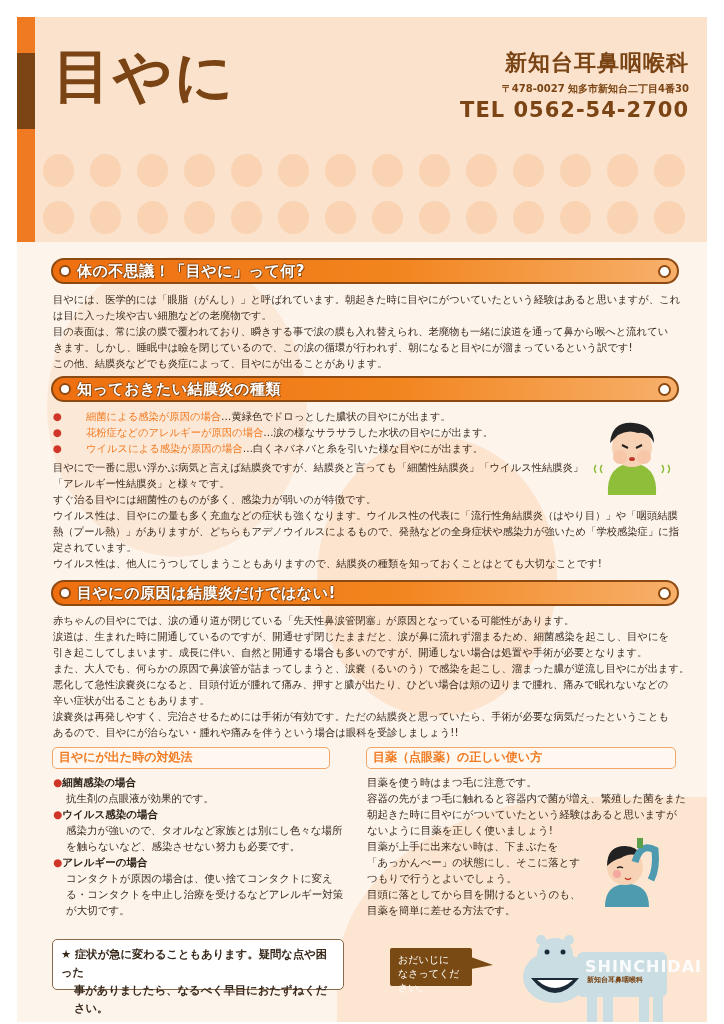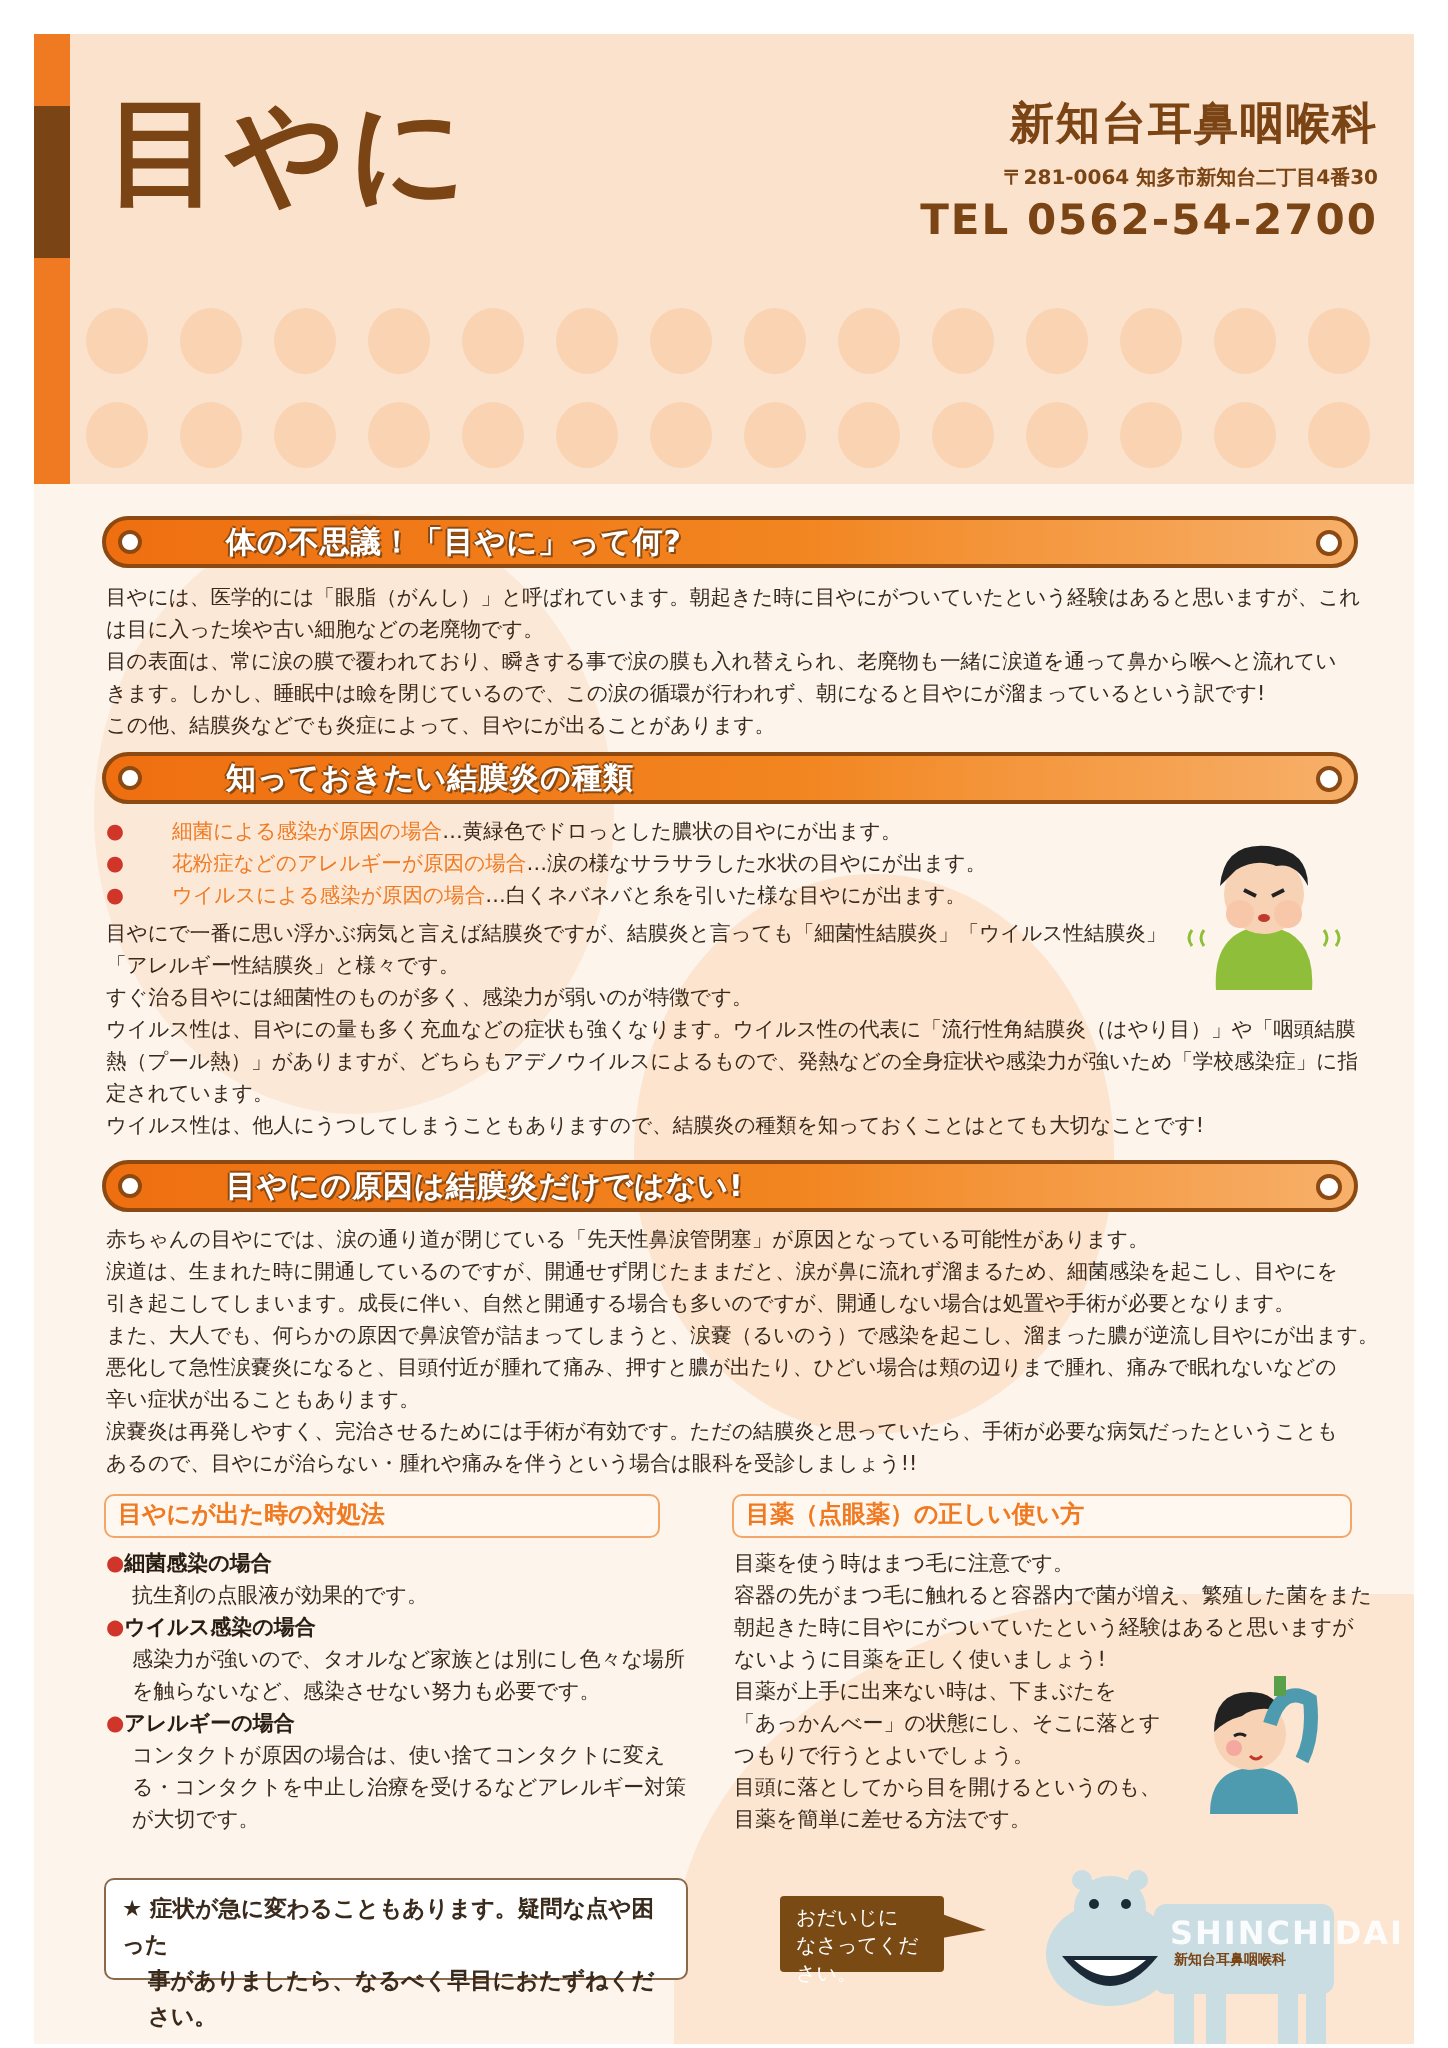--- a/index.html
+++ b/index.html
@@ -21,21 +21,21 @@
   .dots { position: absolute; left: 26px; top: 137px; width: 660px; }
   .dot-row { display: flex; gap: 16px; margin-bottom: 14px; }
   .dot { width: 31px; height: 33px; border-radius: 50%; background: #f9d3b2; }
 
   
   .blob { position: absolute; border-radius: 50%; background: #fbe5d2; opacity: 0.8; }
 
   
   .sec-head { position: absolute; left: 34px; width: 628px; height: 26px; border-radius: 14px;
               background: linear-gradient(90deg, #ef6f10 0%, #f2851f 55%, #f7b06a 100%);
-              border: 2px solid #8c4a12; display: flex; align-items: center; gap: 36px; }
+              border: 2px solid #8c4a12; display: flex; align-items: center; }
   .sec-head .circ-l { width: 12px; height: 12px; border-radius: 50%; background: #fff; border: 2px solid #8c4a12; margin-left: 6px; flex: 0 0 auto; }
   .sec-head .circ-r { position: absolute; right: 6px; top: 5px; width: 13px; height: 13px; border-radius: 50%; background: #fff; border: 2px solid #8c4a12; }
   .sec-head .label { color: #fff; font-size: 15px; font-weight: bold; margin-left: 6px; text-shadow: 1px 1px 0 #8c4a12, -1px 0 0 #8c4a12, 0 -1px 0 #8c4a12; letter-spacing: 0.5px; }
 
   .para { position: absolute; left: 36px; font-size: 10.3px; line-height: 16px; color: #3a2a1c; }
   .para p { margin: 0; }
 
   .bullets { position: absolute; left: 36px; font-size: 10.3px; line-height: 16px; }
   .bullet-line .dotb { color: #d0352a; }
   .bullet-line .hl { color: #f07a22; margin-left: 24px; }
@@ -72,21 +72,21 @@
   <div class="blob" style="left:30px; top:240px; width:260px; height:300px;"></div>
   <div class="blob" style="left:300px; top:420px; width:240px; height:280px; background:#fbe0c8;"></div>
   <div class="blob" style="left:320px; top:780px; width:500px; height:360px; background:#fbe2cc; border-radius:50% 0 0 0;"></div>
 
   <div class="header">
     <div class="side-bar"></div>
     <div class="side-bar-dark"></div>
     <div class="title">目やに</div>
     <div class="clinic-block">
       <div class="clinic-name">新知台耳鼻咽喉科</div>
-      <div class="clinic-addr">〒281-0064  知多市新知台二丁目4番30</div>
+      <div class="clinic-addr">〒478-0027  知多市新知台二丁目4番30</div>
       <div class="clinic-tel">TEL 0562-54-2700</div>
     </div>
     <div class="dots">
       <div class="dot-row">
         <div class="dot"></div>
           <div class="dot"></div>
           <div class="dot"></div>
           <div class="dot"></div>
           <div class="dot"></div>
           <div class="dot"></div>

